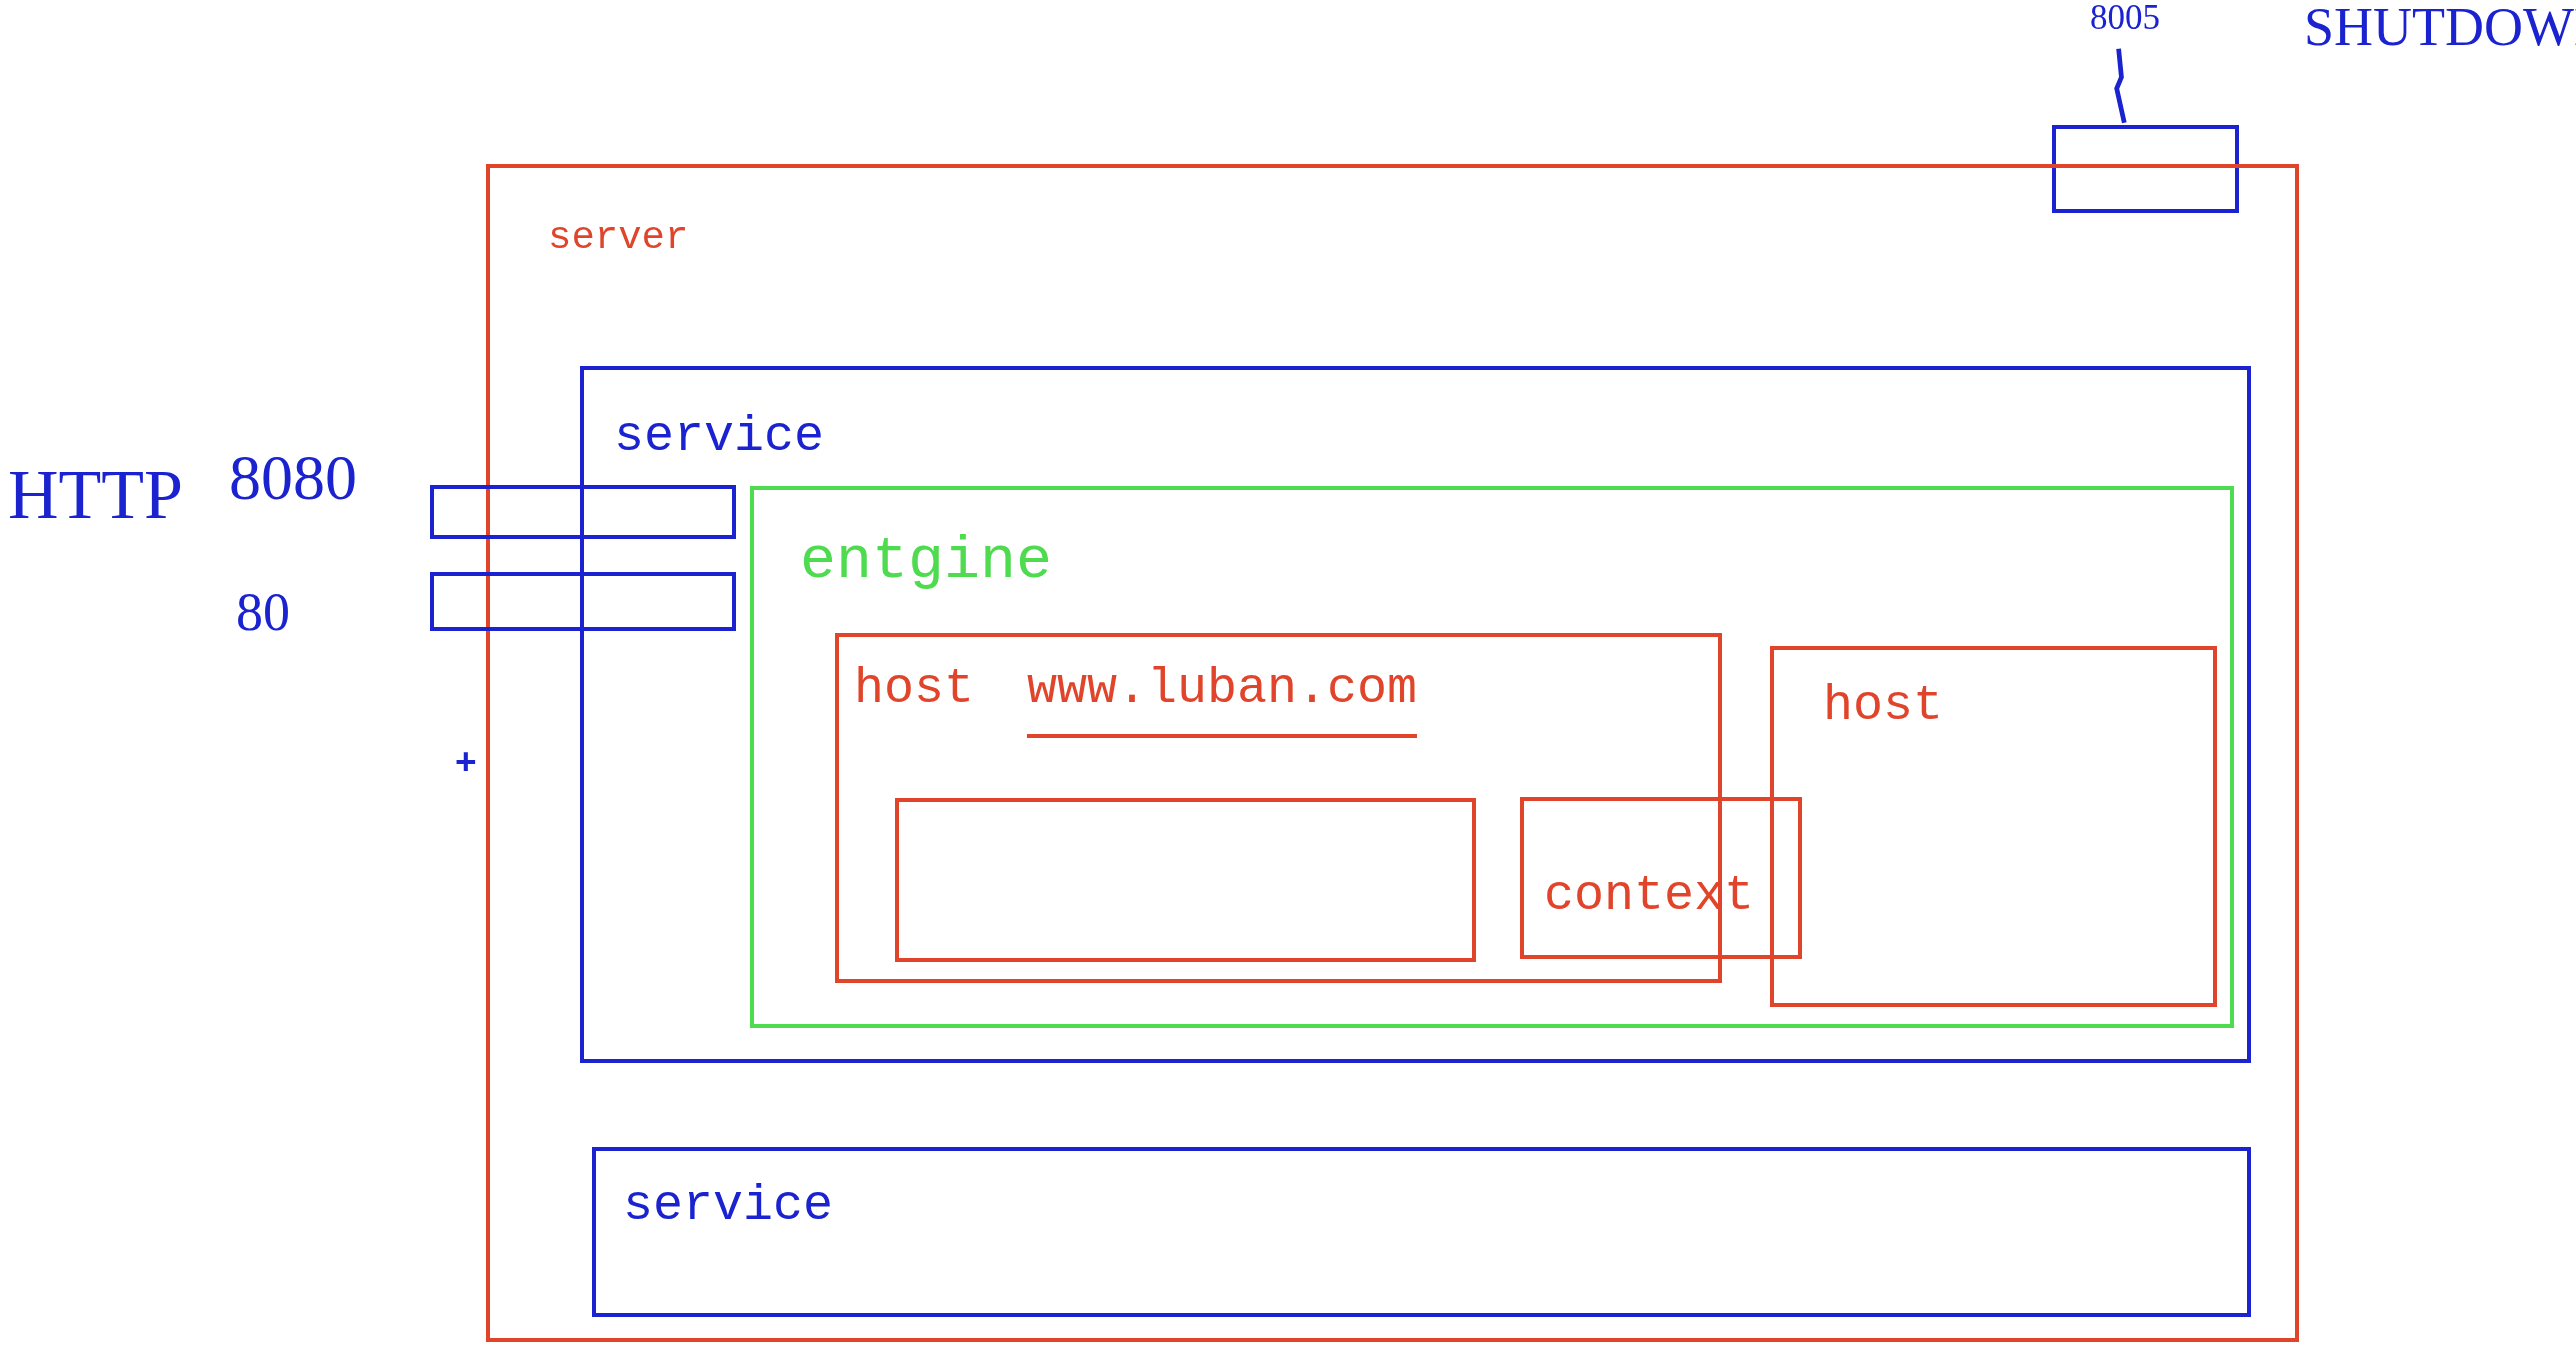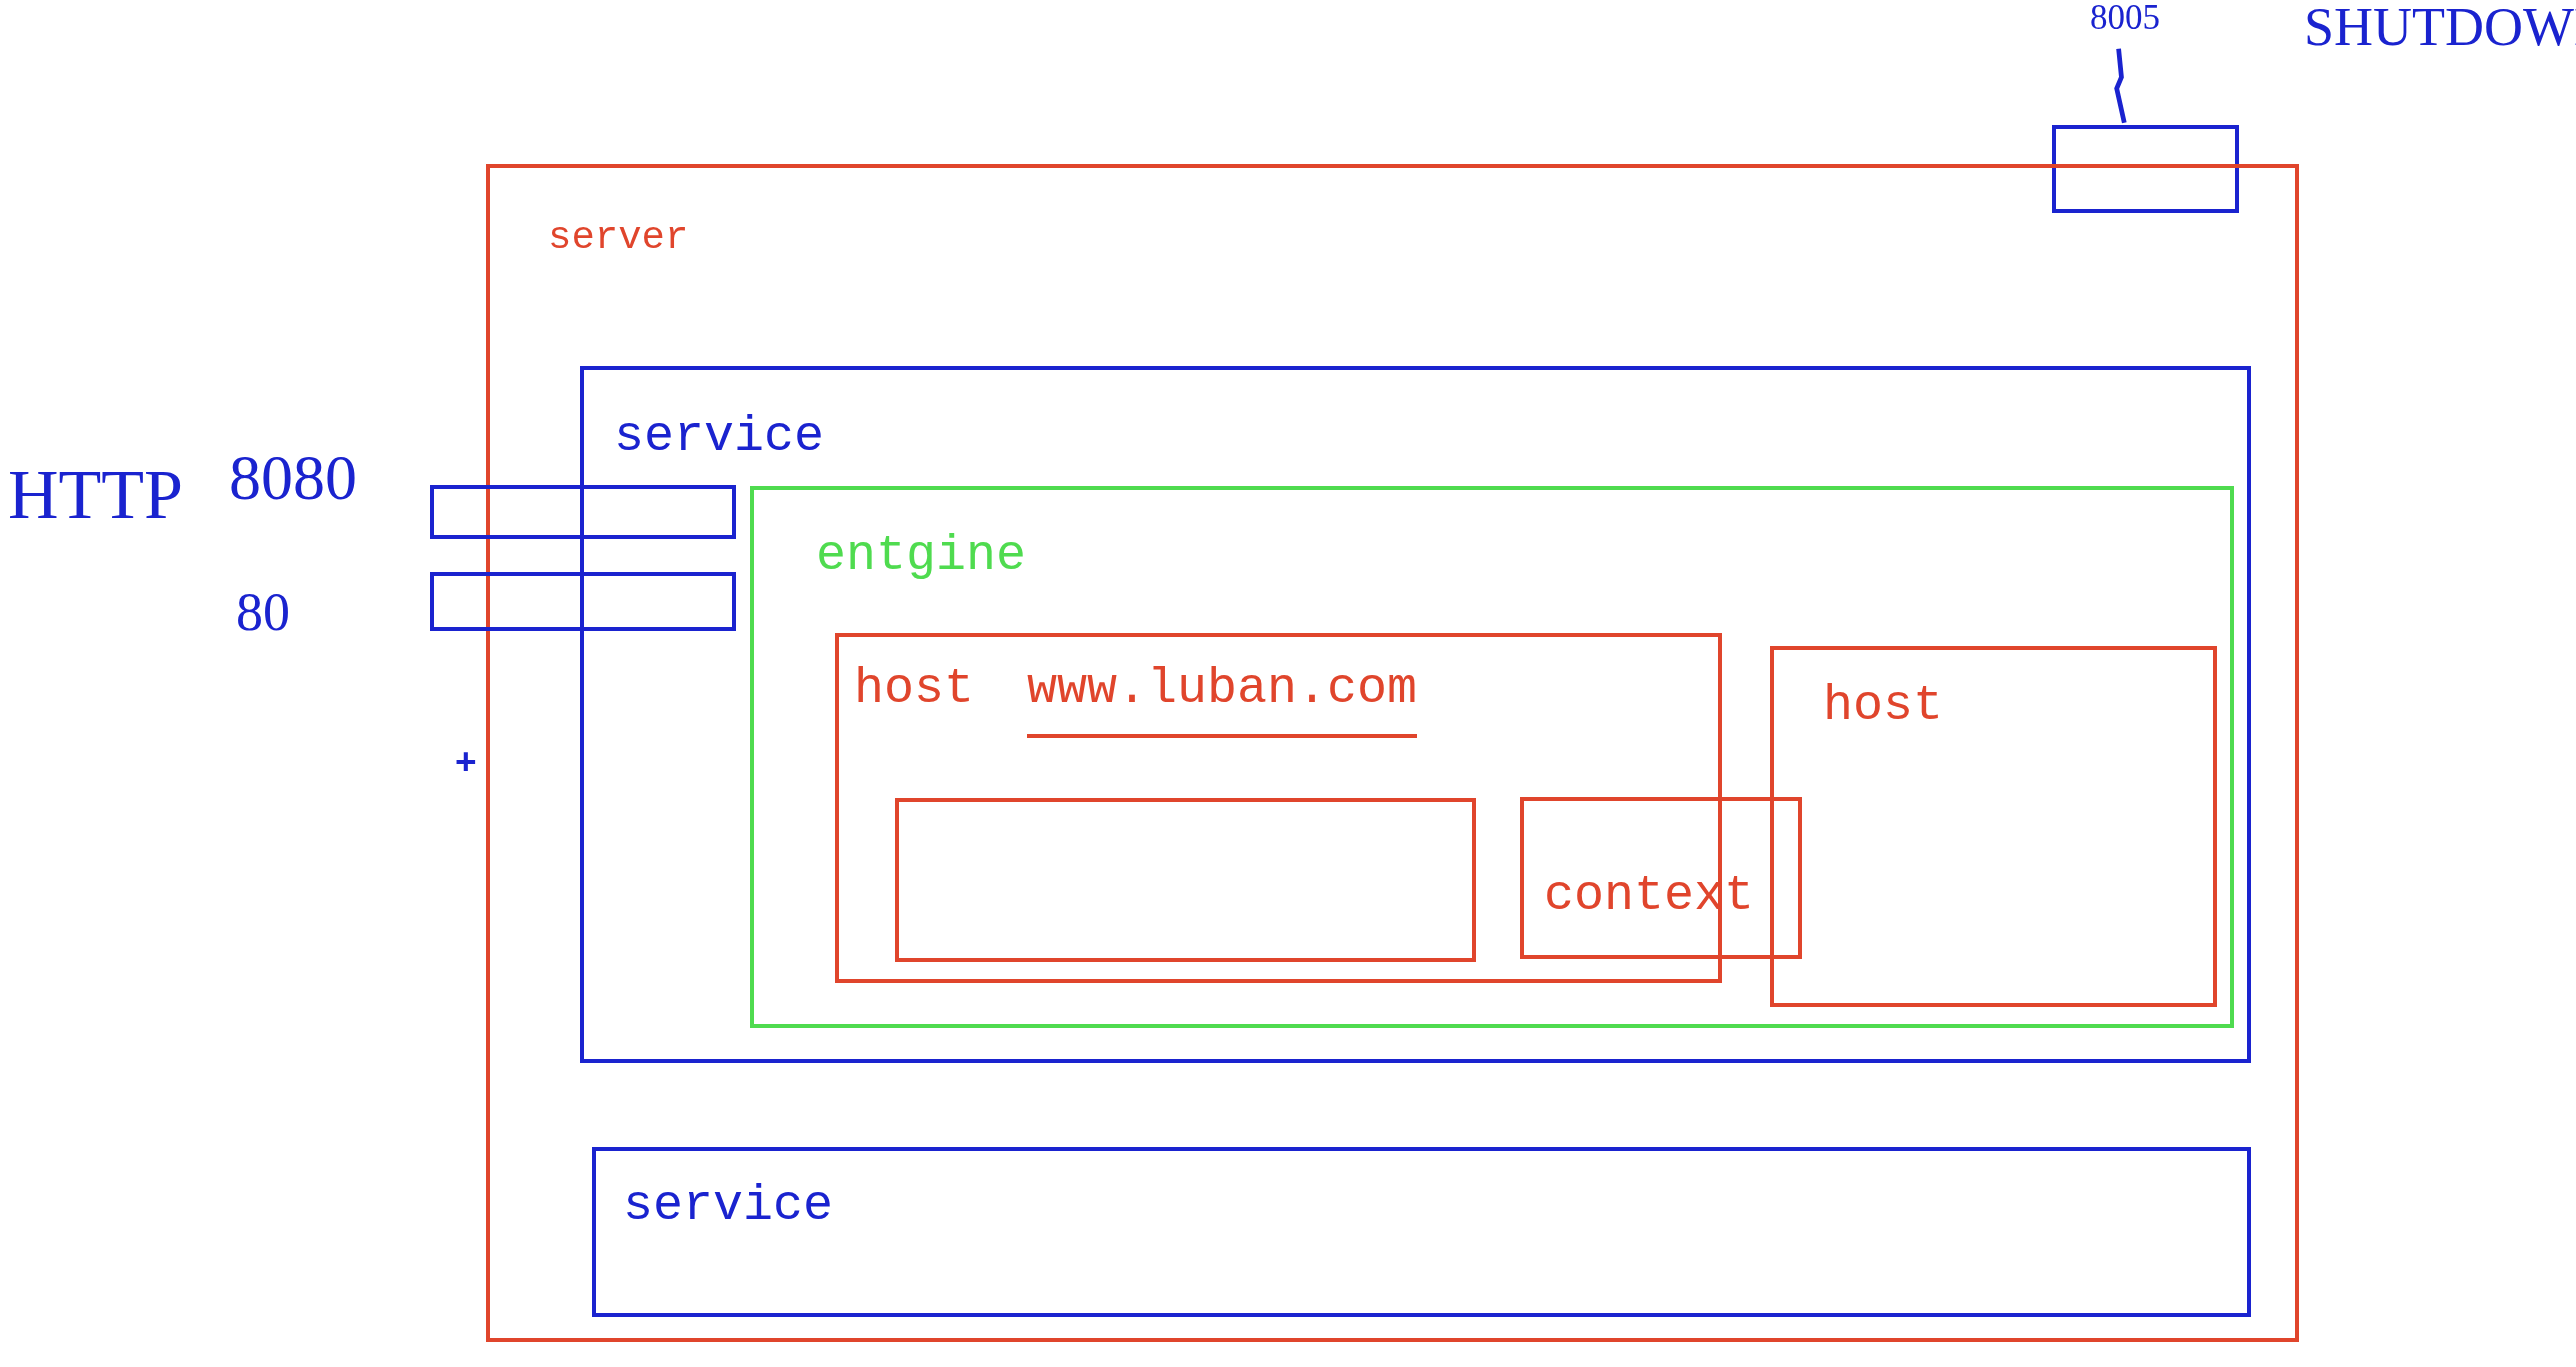--- a/index.html
+++ b/index.html
@@ -72,21 +72,21 @@
   <div class="box red" style="left:486px; top:164px; width:1813px; height:1178px;"></div>
 
   <div class="lbl t-red mono" style="left:548px; top:219px; font-size:39px;">server</div>
 
   <div class="box blue" style="left:580px; top:366px; width:1671px; height:697px;"></div>
 
   <div class="lbl t-blue mono" style="left:614px; top:412px; font-size:50px;">service</div>
 
   <div class="box green" style="left:750px; top:486px; width:1484px; height:542px;"></div>
 
-  <div class="lbl t-green mono" style="left:800px; top:531px; font-size:50px;margin-left:16px;">entgine</div>
+  <div class="lbl t-green mono" style="left:800px; top:531px; font-size:60px;">entgine</div>
 
   <div class="box red" style="left:835px; top:633px; width:887px; height:350px;"></div>
 
   <div class="lbl t-red mono" style="left:854px; top:664px; font-size:50px;">host</div>
 
   <div class="lbl t-red mono underline-domain" style="left:1027px; top:664px; font-size:50px;">www.luban.com</div>
 
   <div class="box red" style="left:895px; top:798px; width:581px; height:164px;"></div>
 
 

